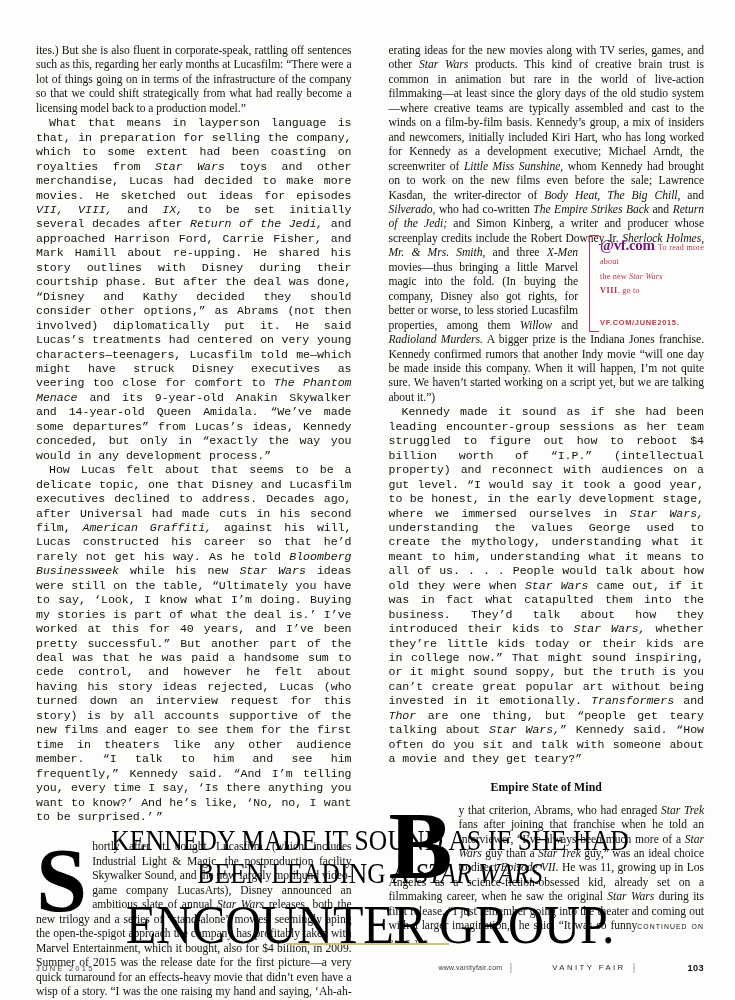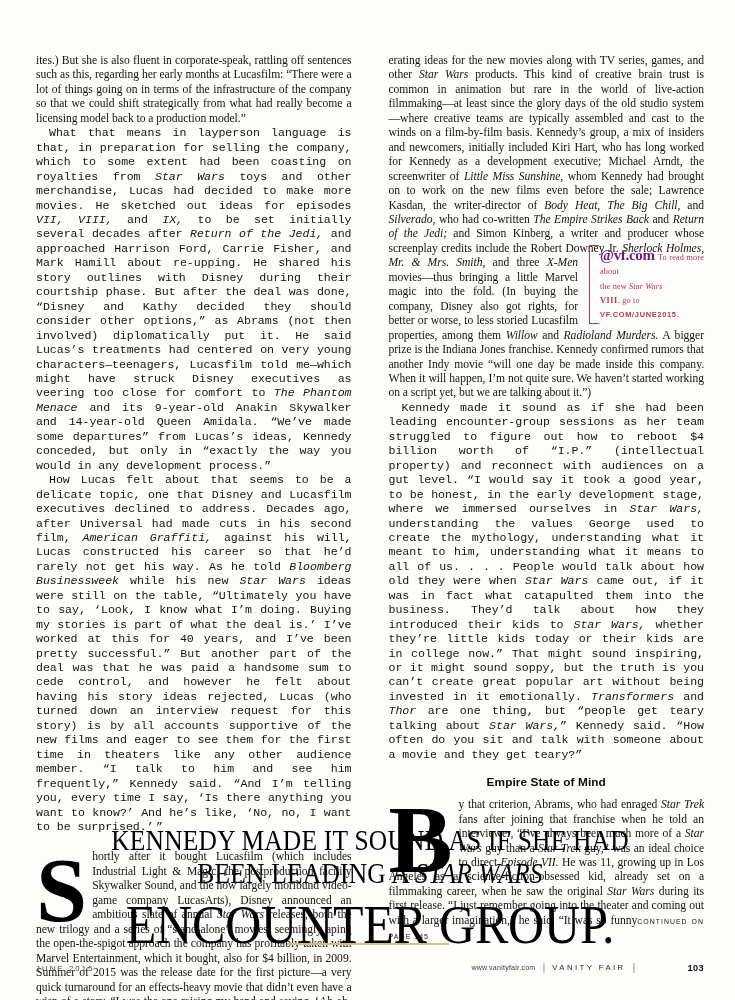--- a/index.html
+++ b/index.html
@@ -21,21 +21,21 @@
     left: 0; top: 0;
     width: 735px;
     height: 1000px;
     background: #fdfdfc;
   }
 
   
   .columns {
     position: absolute;
     left: 36px;
-    top: 54px;
+    top: 44px;
     width: 668px;
     height: 770px;
     display: flex;
     gap: 37px;
   }
   .col {
     width: 320px;
     position: relative;
   }
 
@@ -113,27 +113,27 @@
   }
   .vf-body b { font-weight: 700; letter-spacing: 0.6px; }
   .vf-body i { font-style: italic; }
   .vf-url {
     font-family: "Liberation Sans", sans-serif;
     font-size: 7.4px;
     font-weight: 700;
     letter-spacing: 0.7px;
     color: #b8354a;
     display: block;
-    margin-top: 1px;
+    margin-top: 19px;
   }
 
   
   .subhead {
     text-align: center;
-    font-family: Liberation Sans, sans-serif;
+    font-family: Liberation Serif, serif;
     font-weight: 700;
     font-size: 11.8px;
     margin: 13px 0 9px 0;
     letter-spacing: 0.1px;
     color: #0d0c0a;
   }
 
   .contd {
     font-family: "Liberation Sans", sans-serif;
     font-size: 6.9px;
@@ -200,21 +200,21 @@
     color: #3d3d3d;
   }
   .foot-right {
     display: flex;
     align-items: center;
     gap: 7px;
     font-size: 7.6px;
   }
   .foot-url { letter-spacing: 0.25px; color: #3d3d3d; font-size: 7px; }
   .foot-sep { color: #9a9a9a; font-size: 11px; line-height: 1; }
-  .foot-brand { letter-spacing: 2.4px; color: #2b2b2b; font-size: 7.8px; }
+  .foot-brand { letter-spacing: 2.4px; color: #2b2b2b; font-size: 7.8px; margin-left: 33px; }
   .foot-page { font-weight: 700; letter-spacing: 0.4px; color: #111; font-size: 9.2px; margin-left: 45px; }
 </style>
 </head>
 <body>
 
 <div class="page">
 
   <div class="columns">
 
     <div class="col">

